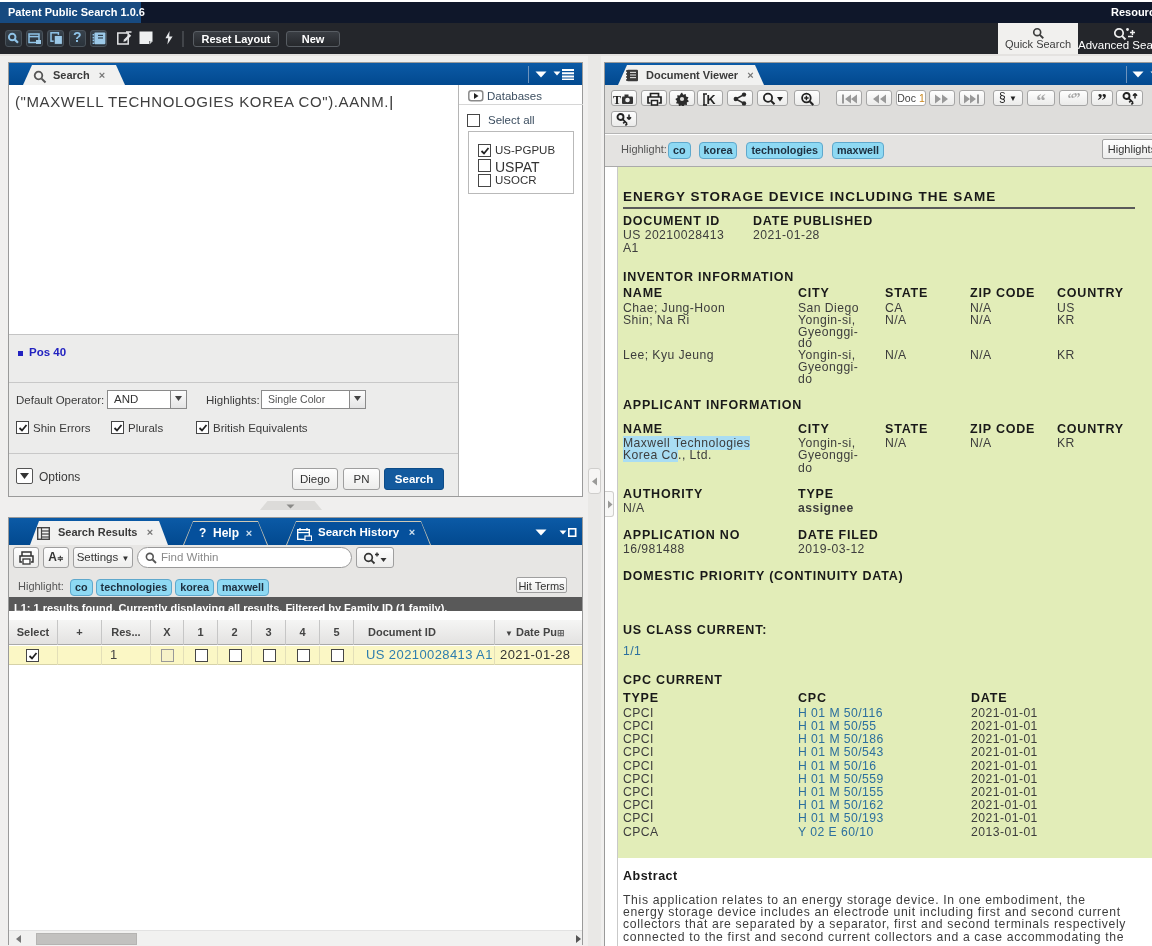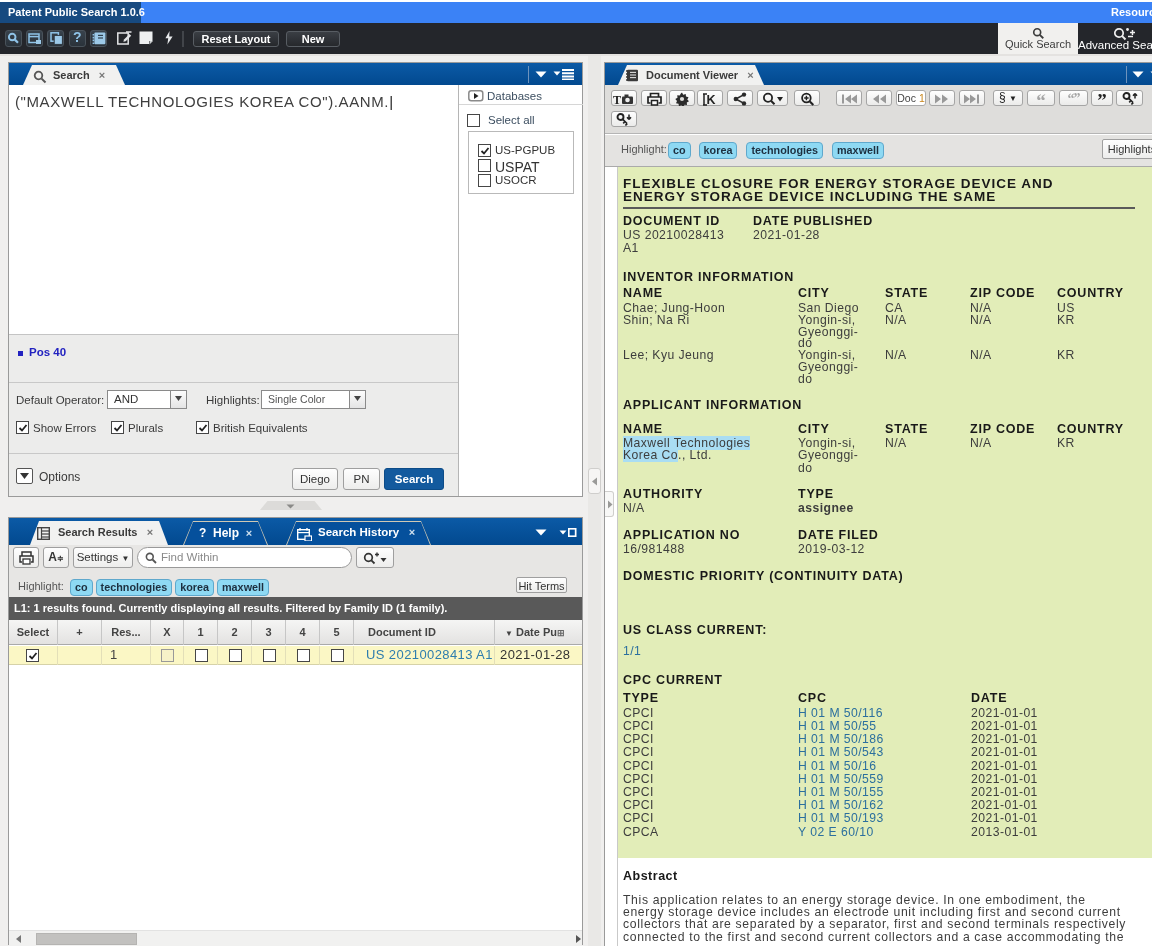--- a/index.html
+++ b/index.html
@@ -1,21 +1,21 @@
 <!DOCTYPE html>
 <html><head>
 <meta charset="utf-8">
 <style>
 * { margin:0; padding:0; box-sizing:border-box; }
 html,body { width:1152px; height:946px; overflow:hidden; }
 body { font-family:"Liberation Sans", sans-serif; background:#f0efee; position:relative; }
 .abs { position:absolute; }
 
 
-#topbar { left:0; top:0; width:1152px; height:23px; background:#3b82f6; }
+#topbar { left:0; top:0; width:1152px; height:23px; background:#0f172a; }
 #topbar .brand { position:absolute; left:0; top:0; width:141px; height:21px; background:#174a80; color:#fff; font-size:11px; font-weight:bold; line-height:21px; padding-left:8px; white-space:nowrap; }
 #topbar .res { position:absolute; left:1111px; top:0; color:#fff; font-size:11px; font-weight:bold; line-height:21px; white-space:nowrap; }
 #toolbar { left:0; top:23px; width:1152px; height:31px; background:#24262b; }
 .tbtn { position:absolute; top:7px; width:17px; height:17px; border:1px solid #49525a; border-radius:3px; background:linear-gradient(#38424c,#2a323a); }
 .tico { position:absolute; top:9px; }
 #rlbtn,#newbtn { position:absolute; top:8px; height:16px; border:1px solid #585d63; border-radius:3px; background:linear-gradient(#3a3e44,#26282c); color:#fff; font-size:11px; font-weight:bold; text-align:center; line-height:15px; }
 #rlbtn { left:193px; width:86px; }
 #newbtn { left:286px; width:54px; }
 .tsep { position:absolute; left:182px; top:8px; width:2px; height:16px; background:#42454a; }
 #qstab { position:absolute; left:998px; top:0; width:80px; height:31px; background:#f1f0ee; text-align:center; }
@@ -191,21 +191,21 @@
     <div style="position:absolute;left:197px;top:59px;font-size:11.5px;color:#3a3a3a;">Highlights:</div>
     <div class="selbox" style="left:252px;top:55px;width:105px;"><span style="font-size:10.5px;color:#555;">Single Color</span><span class="selarr"><svg width="7" height="5" viewBox="0 0 7 5">
             <path d="M0 0 h7 l-3.5 5 z" fill="#444"></path>
           </svg></span></div>
 
     <div class="cb" style="left:7px;top:86px;">
         <svg width="12" height="12" viewBox="0 0 12 12">
           <path d="M2.5 6 L5 8.5 L9.5 3" fill="none" stroke="#222" stroke-width="1.8"></path>
         </svg>
       </div>
-    <div style="position:absolute;left:24px;top:87px;font-size:11.5px;color:#3a3a3a;">Show Errors</div>
+    <div style="position:absolute;left:24px;top:87px;font-size:11.5px;color:#3a3a3a;">Shin Errors</div>
     <div class="cb" style="left:102px;top:86px;">
         <svg width="12" height="12" viewBox="0 0 12 12">
           <path d="M2.5 6 L5 8.5 L9.5 3" fill="none" stroke="#222" stroke-width="1.8"></path>
         </svg>
       </div>
     <div style="position:absolute;left:119px;top:87px;font-size:11.5px;color:#3a3a3a;">Plurals</div>
     <div class="cb" style="left:187px;top:86px;">
         <svg width="12" height="12" viewBox="0 0 12 12">
           <path d="M2.5 6 L5 8.5 L9.5 3" fill="none" stroke="#222" stroke-width="1.8"></path>
         </svg>
@@ -276,21 +276,21 @@
         <line x1="8.4" y1="8.4" x2="11.5" y2="11.5" stroke="#333" stroke-width="1.8"></line>
         <path d="M12 2.5 h4 M14 0.5 v4" stroke="#333" stroke-width="1.4"></path>
         <path d="M17.5 6 h6 l-3 4 z" fill="#333"></path>
       </svg></div>
 
   <div style="position:absolute;left:0;top:53px;width:573px;height:26px;background:#e7e6e4;"></div>
   <div style="position:absolute;left:9px;top:62px;font-size:11px;color:#555;">Highlight:</div>
   <div style="position:absolute;left:61px;top:59px;"><span class="chip">co</span><span class="chip">technologies</span><span class="chip">korea</span><span class="chip">maxwell</span></div>
   <div class="btn" style="left:507px;top:59px;width:51px;height:16px;font-size:11px;line-height:16px;border-radius:2px;text-align:center;">Hit Terms</div>
 
-  <div style="position:absolute;left:0;top:79px;width:573px;height:23px;background:#595959;color:#fff;font-size:11px;font-weight:bold;line-height:22px;padding-left:5px;">L1: 1 results found. Currently displaying all results. Filtered by Family ID (1 family).</div>
+  <div style="position:absolute;left:0;top:79px;width:573px;height:14px;background:#595959;color:#fff;font-size:11px;font-weight:bold;line-height:22px;padding-left:5px;">L1: 1 results found. Currently displaying all results. Filtered by Family ID (1 family).</div>
 
   <div id="rtabhead" style="position:absolute;left:0;top:102px;width:573px;height:25px;background:linear-gradient(#f5f5f4,#e3e2e1);border-bottom:1px solid #aaa;">
     <div class="th" style="left:0;width:49px;">Select</div>
     <div class="th" style="left:49px;width:44px;">+</div>
     <div class="th" style="left:93px;width:49px;">Res...</div>
     <div class="th" style="left:142px;width:33px;">X</div>
     <div class="th" style="left:175px;width:34px;">1</div>
     <div class="th" style="left:209px;width:34px;">2</div>
     <div class="th" style="left:243px;width:34px;">3</div>
     <div class="th" style="left:277px;width:34px;">4</div>
@@ -434,21 +434,20 @@
   <div style="position:absolute;left:16px;top:80px;font-size:11px;color:#555;">Highlight:</div>
   <div style="position:absolute;left:63px;top:77px;"><span class="chip">co</span><span class="chip" style="margin-left:5px;">korea</span><span class="chip" style="margin-left:6px;">technologies</span><span class="chip" style="margin-left:6px;">maxwell</span></div>
   <div class="btn" style="left:497px;top:76px;width:60px;height:20px;font-size:11px;line-height:18px;border-radius:2px;">Highlights</div>
 
   <div style="position:absolute;left:0;top:104px;width:13px;height:780px;background:#fff;border-right:1px solid #c9c9c9;"></div>
   <div style="position:absolute;left:0;top:428px;width:9px;height:26px;background:#f8f8f7;border:1px solid #cfcecc;border-left:none;border-radius:0 3px 3px 0;"></div>
   <svg style="position:absolute;left:2px;top:437px;" width="6" height="9" viewBox="0 0 6 9">
       <path d="M1 0.5 L5.5 4.5 L1 8.5 Z" fill="#9a9a98"></path>
     </svg>
   <div id="doccontent" style="position:absolute;left:13px;top:104px;width:535px;height:691px;background:#e2edb8;overflow:hidden;">
-    <div class="doch" style="left:5px;top:9px;font-size:13.5px;letter-spacing:1px;">FLEXIBLE CLOSURE FOR ENERGY STORAGE DEVICE AND</div>
     <div class="doch" style="left:5px;top:22px;font-size:13.5px;letter-spacing:1px;">ENERGY STORAGE DEVICE INCLUDING THE SAME</div>
     <div style="position:absolute;left:5px;top:40px;width:512px;height:2px;background:#5a5a5a;"></div>
     <div class="doch" style="left:5px;top:47px;">DOCUMENT ID</div>
     <div class="doch" style="left:135px;top:47px;">DATE PUBLISHED</div>
     <div class="docv" style="left:5px;top:61px;">US 20210028413</div>
     <div class="docv" style="left:5px;top:74px;">A1</div>
     <div class="docv" style="left:135px;top:61px;">2021-01-28</div>
     <div class="doch" style="left:5px;top:103px;">INVENTOR INFORMATION</div>
     <div class="doch" style="left:5px;top:119px;">NAME</div>
     <div class="doch" style="left:180px;top:119px;">CITY</div>

